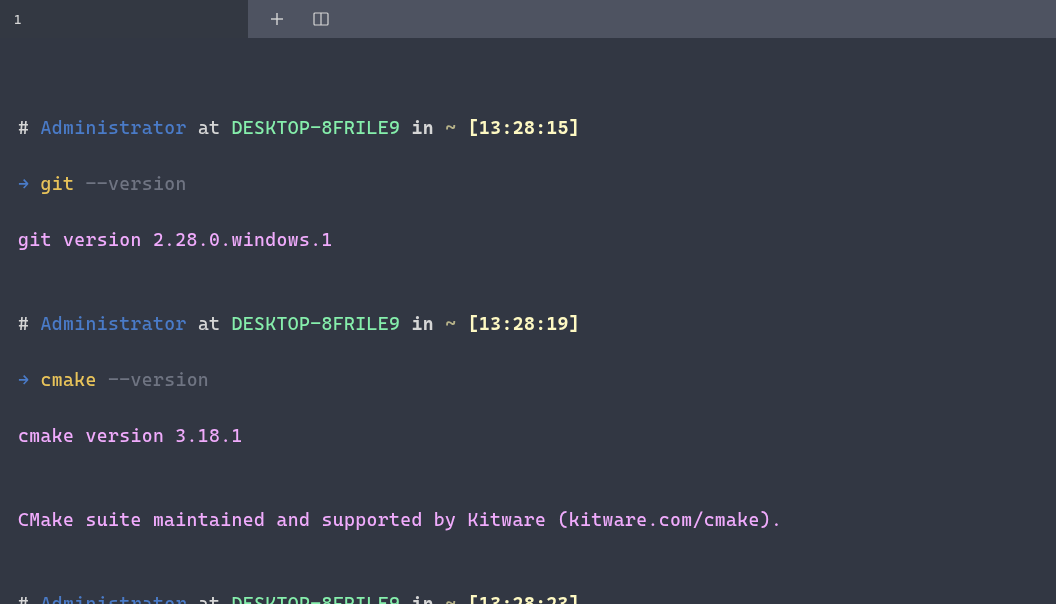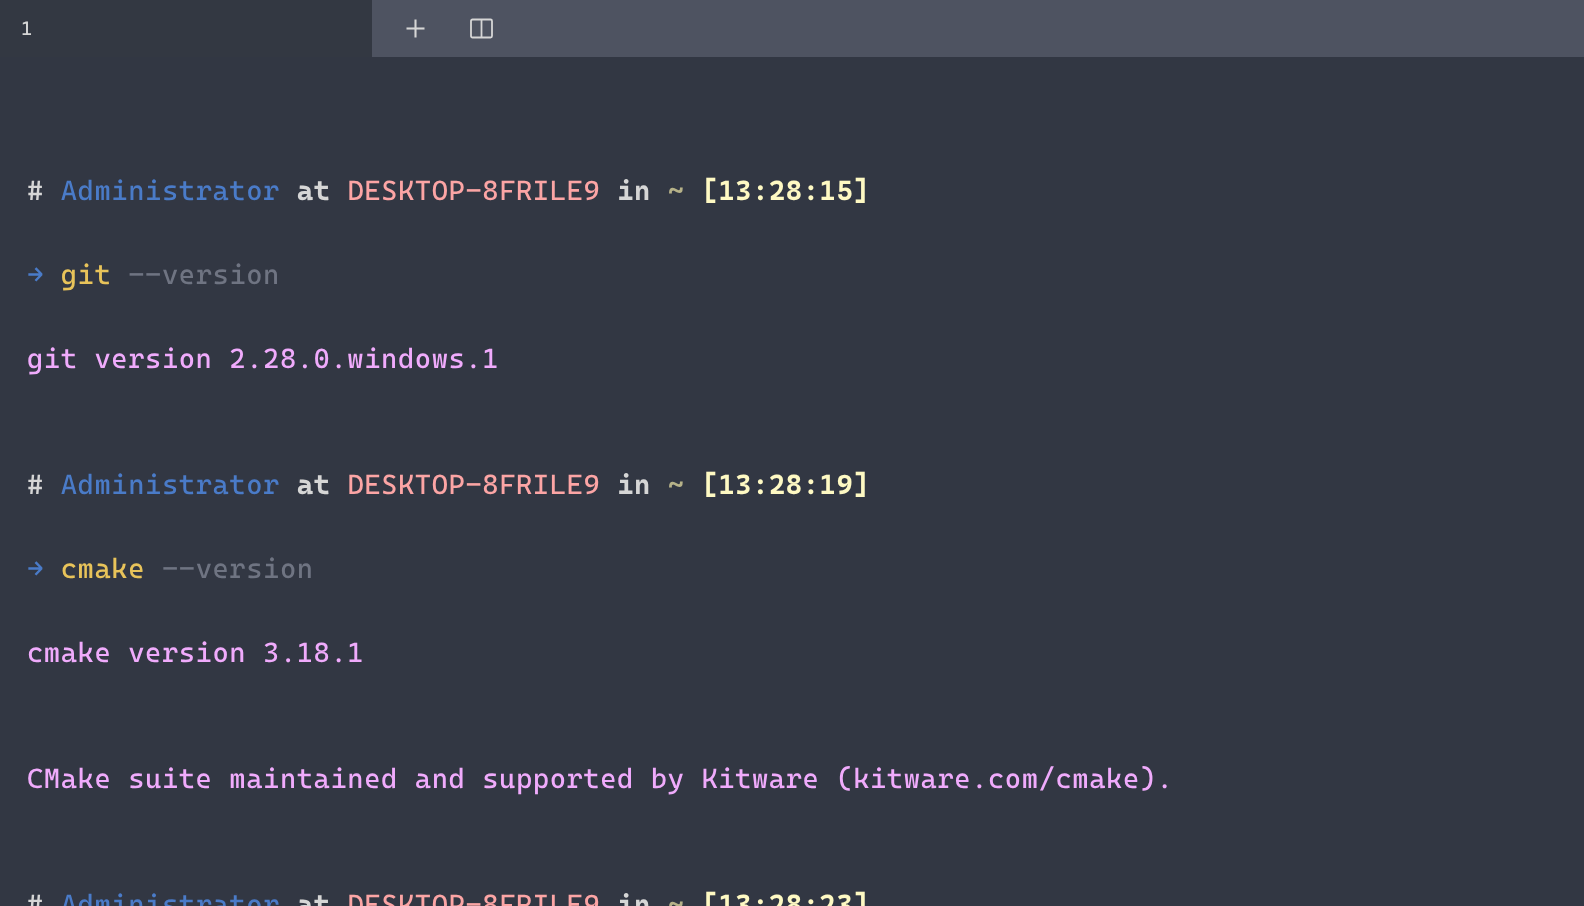--- a/index.html
+++ b/index.html
@@ -44,22 +44,22 @@
   
   .term {
     padding:20px 18px;
     font-size:18.5px;
     line-height:28px;
     white-space:pre;
     letter-spacing:0.4px;
   }
   .c-hash   { color:#d6d6d6; }
   .c-user   { color:#4a7bc8;text-align:center; }
-  .c-at     { color:#d6d6d6;font-weight:bold; }
-  .c-host   { color:#fca5a5; }
+  .c-at     { color:#d6d6d6; }
+  .c-host   { color:#86efac; }
   .c-in     { color:#d6d6d6;font-weight:bold; }
   .c-cwd    { color:#b6b289; }
   .c-time   { color:#fef9c3;font-weight:bold; }
   .c-arrow  { color:#4a7bc8; }
   .c-cmd    { color:#e8c35a; }
   .c-flag   { color:#6f7482; }
   .c-out    { color:#f0abfc; }
 </style>
 </head>
 <body>

